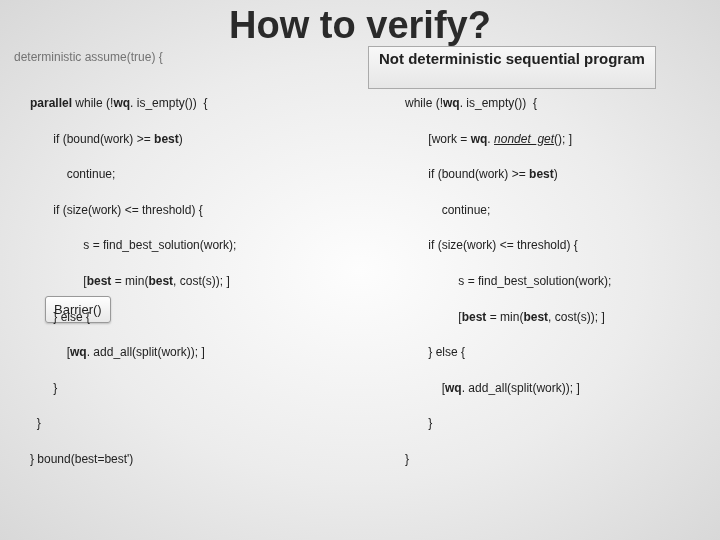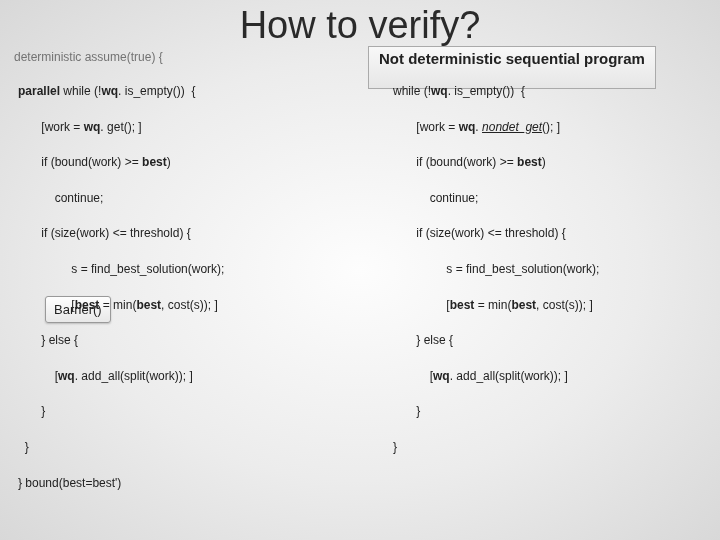--- a/index.html
+++ b/index.html
@@ -6,21 +6,21 @@
   body {
     width:720px; height:540px;
     background: radial-gradient(ellipse at center, #fdfdfd 0%, #ececec 55%, #d8d8d8 100%);
     font-family: Arial, Helvetica, sans-serif;
     position:relative; overflow:hidden;
     color:#222;
   }
   .title {
     position:absolute; top:4px; left:0; right:0;
     text-align:center;
-    font-size:38px; font-weight:400;
+    font-size:38px; font-weight:700;
     font-family: "Arial", sans-serif;
     color:#2a2a2a;
   }
   .top-left-label {
     position:absolute; top:50px; left:14px;
     font-size:12px; color:#737373;
   }
   .right-badge {
     position:absolute; top:46px; left:368px;
     background: linear-gradient(#f8f8f8,#e6e6e6);
@@ -29,21 +29,21 @@
     font-size:15px; font-weight:bold;
     color:#222;
   }
   .col {
     position:absolute; top:80px;
     font-size:12px; line-height:1.3;
     color:#222;
   }
   .col-left { left:14px; width:330px; }
   .col-right { left:389px; width:330px; }
-  .line { white-space:pre; margin:4px; }
+  .line { white-space:pre; margin:16px; }
   .gap-md { margin-top:20px; }
   .barrier {
     position:absolute; left:6px; top:296px;
     background: linear-gradient(#fefefe,#e8e8e8);
     border:1px solid #999;
     border-radius:3px;
     padding:5px 8px;
     font-size:13px; font-weight:400;
     box-shadow:0 1px 2px rgba(0,0,0,0.2);
     color:#222;
@@ -58,21 +58,20 @@
 <div class="title">How to verify?</div>
 
 <div class="top-left-label">deterministic assume(true) {</div>
 
 <div class="right-badge">Not deterministic sequential program</div>
 
 <div class="barrier">Barrier()</div>
 
 <div class="col col-left">
   <p class="line"><b>parallel</b><span> while (!</span><b>wq</b><span>. is_empty())  {</span></p>
-  <p class="line gap-md"><span>       [work = </span><b>wq</b><span>. get(); ]</span></p>
   <p class="line gap-md"><span>       if (bound(work) &gt;= </span><b>best</b><span>)</span></p>
   <p class="line gap-md"><span>           continue;</span></p>
   <p class="line gap-md"><span>       if (size(work) &lt;= threshold) {</span></p>
   <p class="line gap-md"><span>                s = find_best_solution(work);</span></p>
   <p class="line gap-md"><span>                [</span><b>best</b><span> = min(</span><b>best</b><span>, cost(s)); ]</span></p>
   <p class="line gap-md"><span>       } else {</span></p>
   <p class="line gap-md"><span>           [</span><b>wq</b><span>. add_all(split(work)); ]</span></p>
   <p class="line gap-md"><span>       }</span></p>
   <p class="line gap-md"><span>  }</span></p>
   <p class="line gap-md"><span>} bound(best=best')</span></p>

